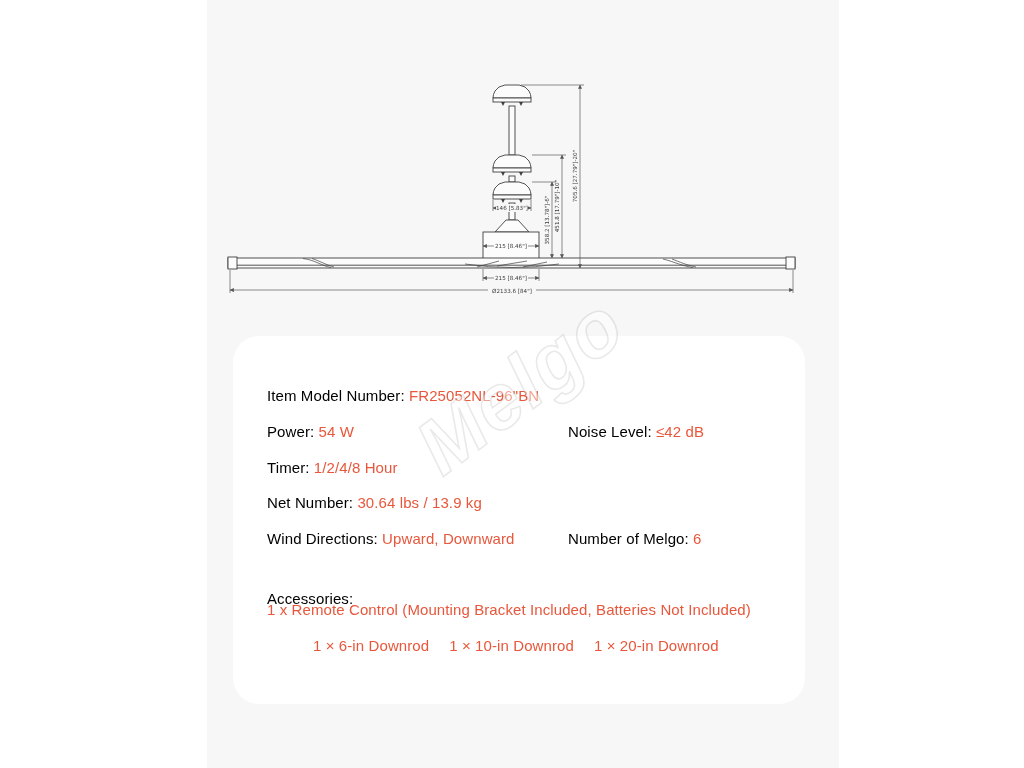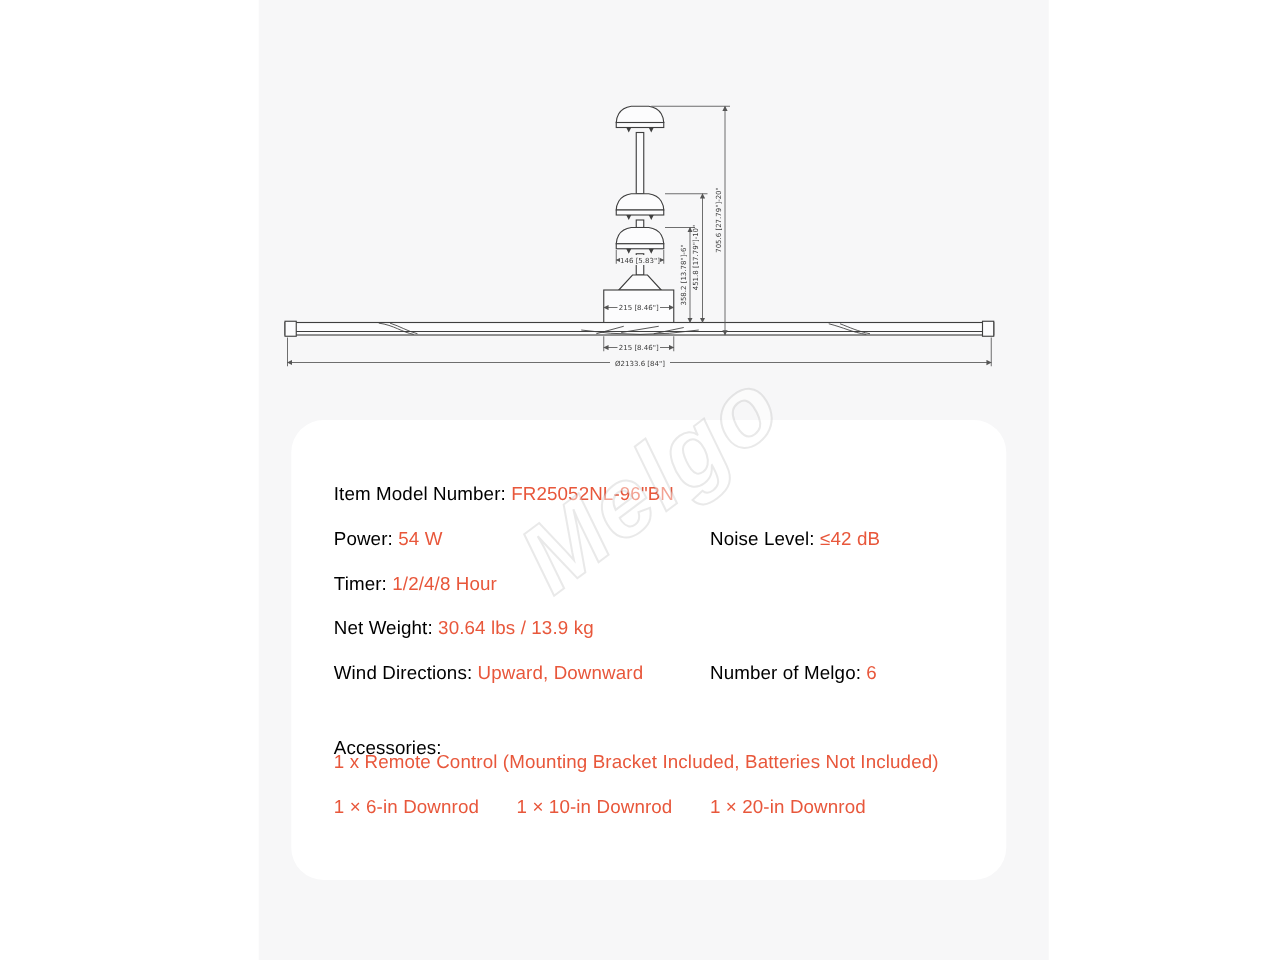--- a/index.html
+++ b/index.html
@@ -5,21 +5,21 @@
   html,body{margin:0;padding:0;background:#ffffff;width:1024px;height:768px;overflow:hidden;
     font-family:"Liberation Sans", sans-serif;}
   .panel{position:absolute;left:207px;top:0;width:632px;height:768px;background:#f7f7f8;}
   .fan-svg{position:absolute;left:18px;top:78px;width:575px;height:225px;}
   .spec-card{position:absolute;left:26px;top:336px;width:572px;height:368px;background:#ffffff;border-radius:26px;}
   .spec-body{position:absolute;left:0;top:0;right:0;bottom:0;padding:42px 20px 0 34px;}
   .spec-row{display:flex;align-items:center;height:35.7px;font-size:15px;letter-spacing:.1px;}
   .cell-left{width:301px;flex:0 0 301px;}
   .lbl{color:#000000;white-space:pre;margin-top:48px;}
   .val{color:#e8573b;white-space:pre;}
-  .downrod-row{display:flex;gap:30px;}
+  .downrod-row{display:flex;gap:20px;margin-left:46px;}
   .watermark{position:absolute;left:153px;top:312px;width:320px;height:146px;display:flex;
     align-items:center;justify-content:center;pointer-events:none;transform:rotate(-37deg);}
   .watermark span{font-size:78px;font-weight:bold;font-style:italic;
     color:rgba(255,255,255,0.45);-webkit-text-stroke:1.6px rgba(120,120,120,0.16);letter-spacing:2px;}
   svg text{font-family:"DejaVu Sans", sans-serif;font-size:5.6px;fill:#3a3a3a;}
 </style>
 </head>
 <body>
 
 <div class="panel">
@@ -121,21 +121,21 @@
       <div class="spec-row">
         <div class="cell-left"><span class="lbl">Power: </span><span class="val">54 W</span></div>
         <div><span class="lbl">Noise Level: </span><span class="val">≤42 dB</span></div>
       </div>
 
       <div class="spec-row">
         <div><span class="lbl">Timer: </span><span class="val">1/2/4/8 Hour</span></div>
       </div>
 
       <div class="spec-row">
-        <div><span class="lbl">Net Weight: </span><span class="val">30.64 lbs / 13.9 kg</span></div>
+        <div><span class="lbl">Net Number: </span><span class="val">30.64 lbs / 13.9 kg</span></div>
       </div>
 
       <div class="spec-row">
         <div class="cell-left"><span class="lbl">Wind Directions: </span><span class="val">Upward, Downward</span></div>
         <div><span class="lbl">Number of Melgo: </span><span class="val">6</span></div>
       </div>
 
       <div class="spec-row">
         <span class="lbl">Accessories:</span>
       </div>

